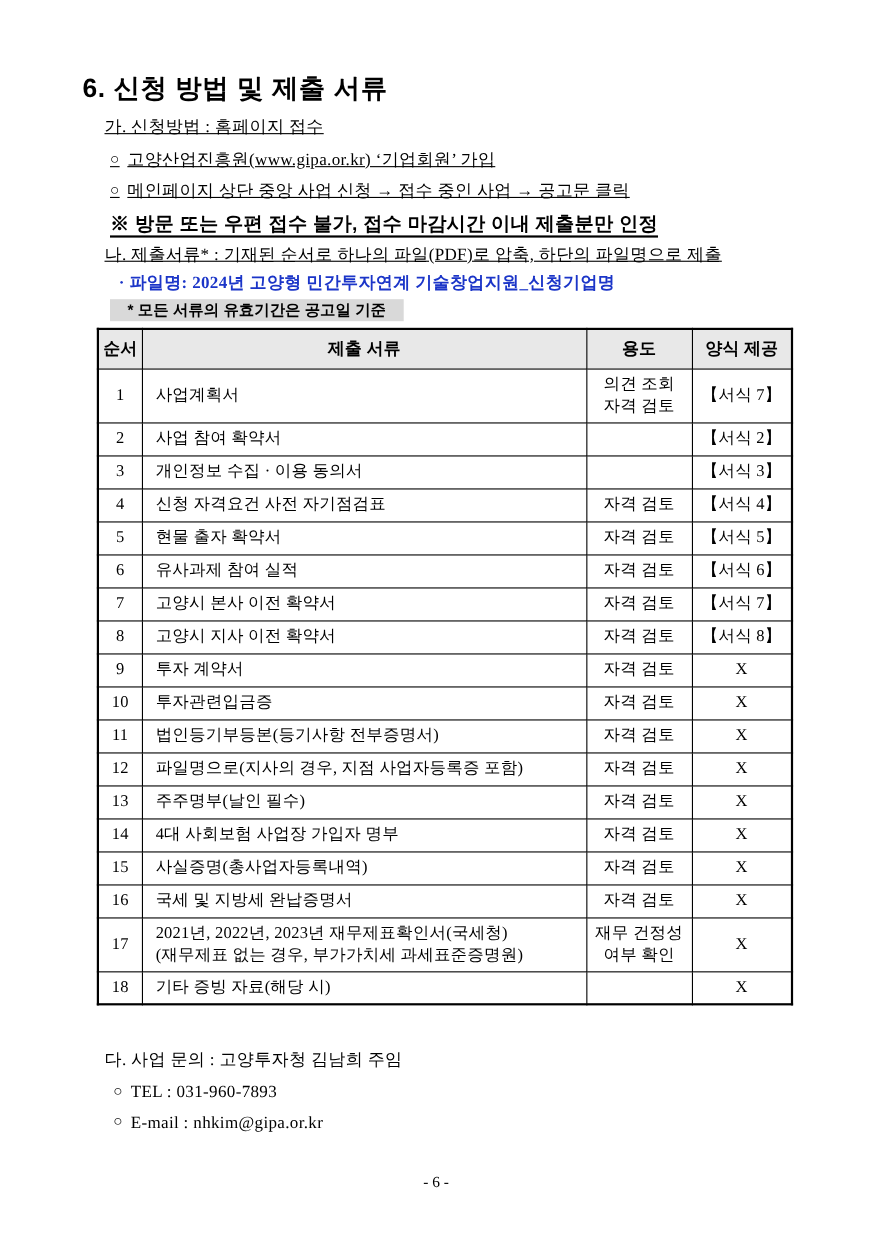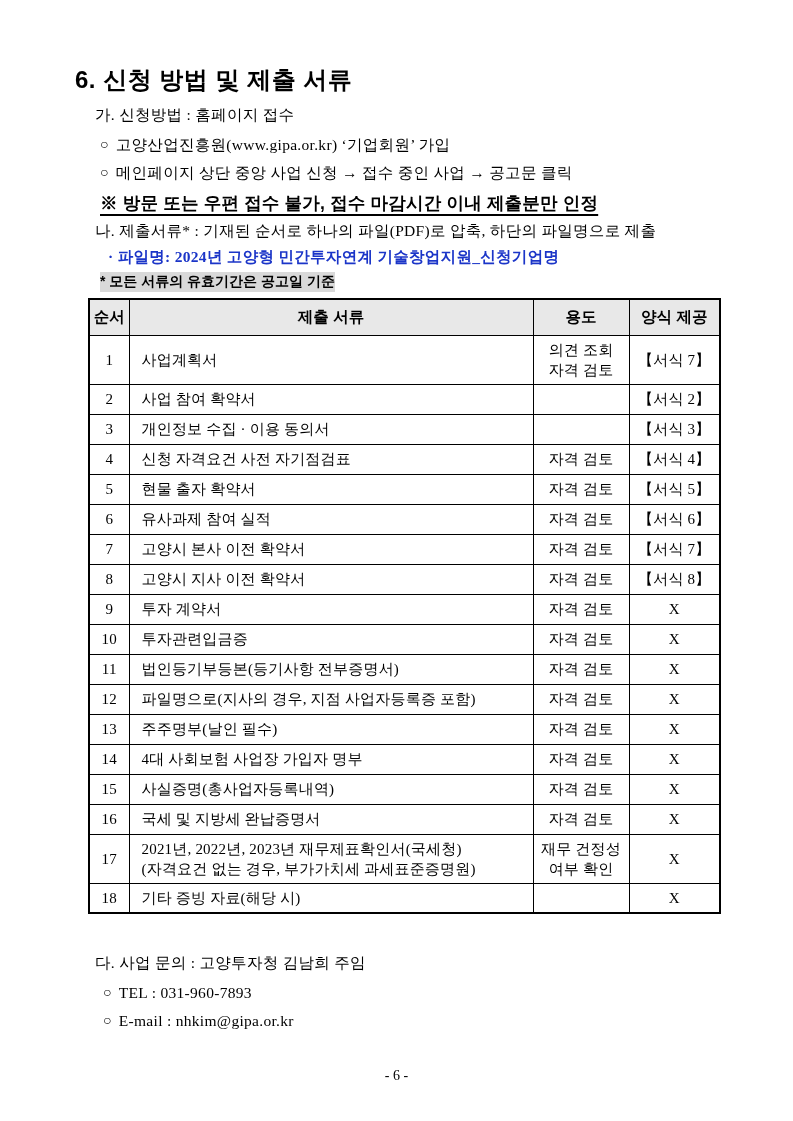--- a/index.html
+++ b/index.html
@@ -6,34 +6,34 @@
   body { background:#888; font-family:"Liberation Serif", serif; }
   .page {
     position:relative; width:793px; height:1121px; background:#ffffff;
     margin:0 auto; overflow:hidden; color:#000;
   }
   .abs { position:absolute; white-space:nowrap; }
   .doc-title {
     left:75px; top:64px; font-family:"Liberation Sans", sans-serif;
     font-weight:bold; font-size:24px; letter-spacing:0.5px;
   }
-  .body-line { font-size:15.5px; letter-spacing:0.3px; }
+  .body-line { font-size:15.5px; letter-spacing:0.3px;text-decoration:underline; }
   .lv1 { left:95px; }
   .lv2 { left:100px; }
   .bullet-circle { font-size:14px; margin-right:7px; position:relative; top:-1px; }
   .warning-line {
     left:100px; top:191px; font-family:"Liberation Sans", sans-serif;
     font-weight:bold; font-size:17.5px;
     text-decoration:underline; text-underline-offset:5px; text-decoration-thickness:1.5px;
     letter-spacing:0.2px;
   }
   .filename-line { left:108px; top:247px; font-size:15.5px; font-weight:bold; letter-spacing:0.3px; }
   .validity-note {
     left:100px; top:272px; font-family:"Liberation Sans", sans-serif;
-    font-weight:bold; font-size:14px; padding:1px 0;
+    font-weight:bold; font-size:14px; padding:1px 16px;
   }
   
   .tbl-wrap { position:absolute; left:88px; top:298px; width:612px; }
   table { border-collapse:collapse; table-layout:fixed; width:631px;
           font-size:15px; }
   col.c1{width:40px;} col.c2{width:404px;} col.c3{width:96px;} col.c4{width:91px;}
   th {
     border:1px solid #000; font-family:"Liberation Sans", sans-serif;
     font-weight:bold; font-size:15.5px; height:36px; text-align:center;
   }
@@ -314,21 +314,21 @@
             <td class="c-form">
               <div>X</div>
             </td>
           </tr>
           <tr>
             <td class="c-no">
               <div>17</div>
             </td>
             <td class="c-doc">
               <div>2021년, 2022년, 2023년 재무제표확인서(국세청)</div>
-              <div>(자격요건 없는 경우, 부가가치세 과세표준증명원)</div>
+              <div>(재무제표 없는 경우, 부가가치세 과세표준증명원)</div>
             </td>
             <td class="c-purpose">
               <div>재무 건정성</div>
               <div>여부 확인</div>
             </td>
             <td class="c-form">
               <div>X</div>
             </td>
           </tr>
           <tr>

